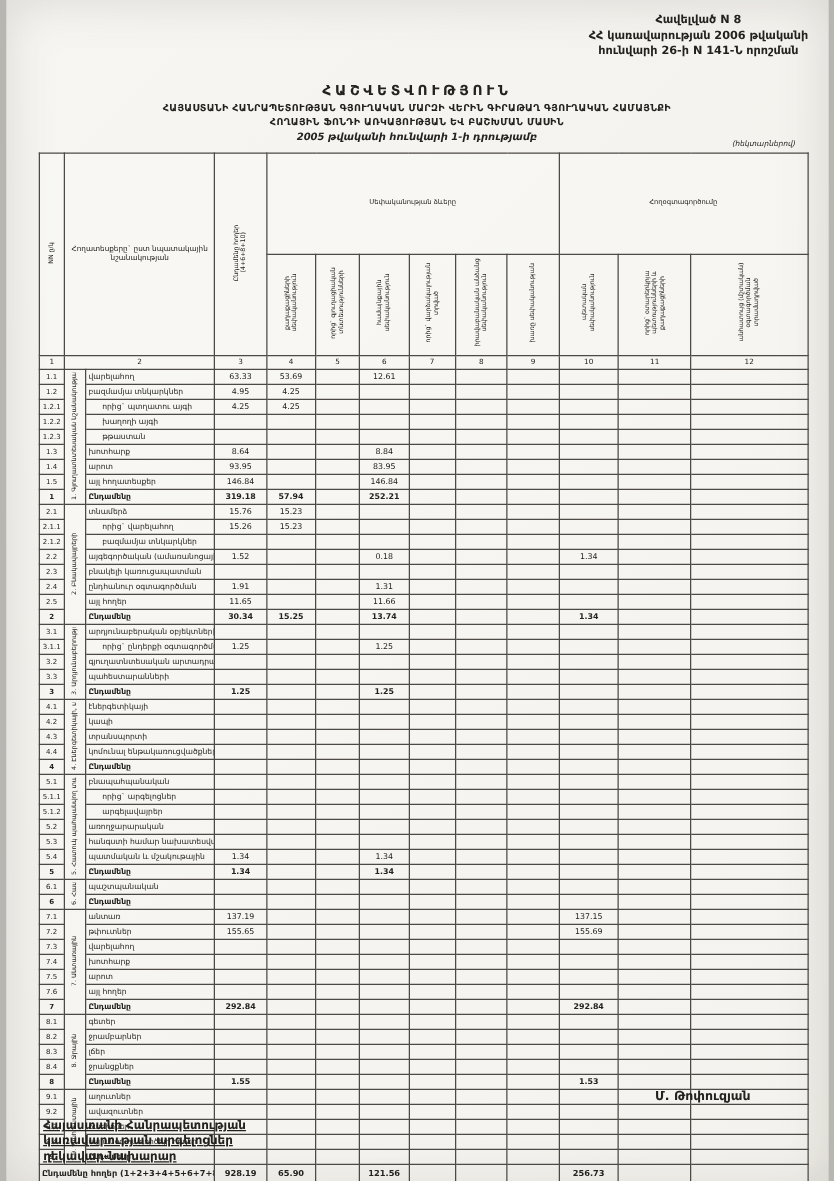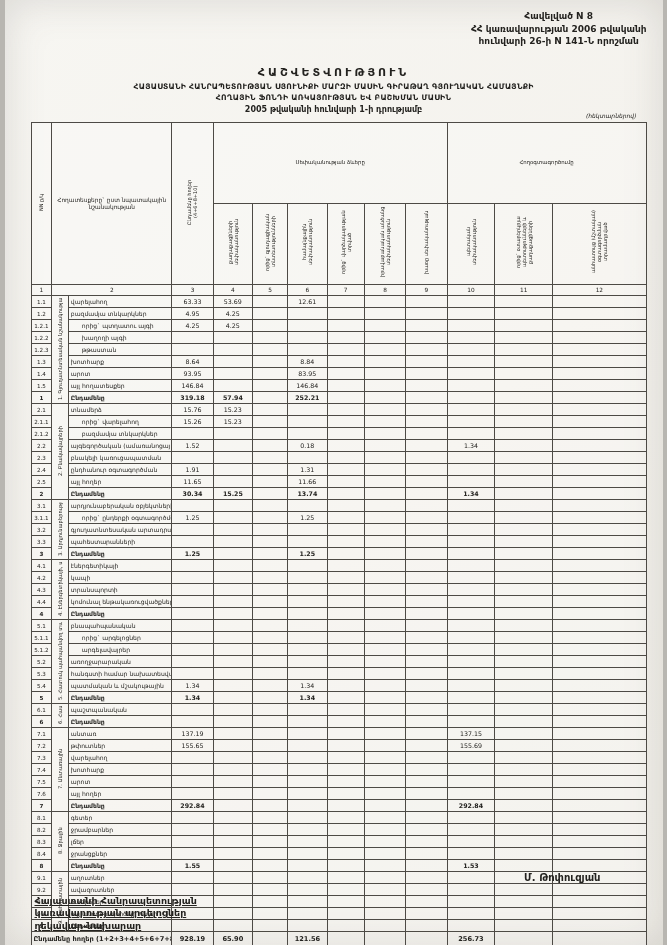--- a/index.html
+++ b/index.html
@@ -8,21 +8,21 @@
     background:linear-gradient(135deg,#f7f6f2 0%,#f4f2ed 55%,#f0eee8 100%);
     font-family:"DejaVu Sans",sans-serif;color:#23221f;overflow:hidden;
     box-shadow:inset 0 0 40px rgba(90,85,75,.18);
     padding-left:30px;
   }
   .appendix{position:absolute;top:10px;right:16px;text-align:center;font-weight:bold;font-size:9px;line-height:1.4;}
   .titles{position:absolute;top:56px;left:0;right:0;text-align:center;font-weight:bold;margin-top:10px;}
   .t-main{font-size:11px;letter-spacing:3px;}
   .t-sub{font-size:7.6px;margin-top:3px;letter-spacing:.3px;}
   .t-sub2{font-size:7.6px;margin-top:2px;letter-spacing:.3px;}
-  .t-date{font-size:8px;margin-top:3px;}
+  .t-date{font-size:8px;margin-top:3px;font-style:italic;}
   .unit-note{position:absolute;top:112px;right:26px;font-size:6px;font-style:italic;}
   table.report{
     position:absolute;top:122px;left:26px;width:616px;
     border-collapse:collapse;table-layout:fixed;background:rgba(255,255,255,.25);
   }
   .report th,.report td{border:1px solid #4d4a45;padding:0;}
   .report thead th{font-weight:normal;vertical-align:middle;text-align:center;}
   .grp{font-size:5.4px;height:15px;padding:1px;line-height:1.1;}
   .name-head{font-size:5.8px;line-height:1.2;padding:1px;}
   tr.rot th{height:80px;}
@@ -50,21 +50,21 @@
 <div class="page">
 
   <div class="appendix">
     <div>Հավելված N 8</div>
     <div>ՀՀ կառավարության 2006 թվականի</div>
     <div>հունվարի 26-ի N 141-Ն որոշման</div>
   </div>
 
   <div class="titles">
     <div class="t-main">ՀԱՇՎԵՏՎՈՒԹՅՈՒՆ</div>
-    <div class="t-sub">ՀԱՅԱՍՏԱՆԻ ՀԱՆՐԱՊԵՏՈՒԹՅԱՆ ՍՅՈՒՆԻՔԻ ՄԱՐԶԻ ՄԱՍԻՆ ԳԻՐԱԹԱՂ ԳՅՈՒՂԱԿԱՆ ՀԱՄԱՅՆՔԻ</div>
+    <div class="t-sub">ՀԱՅԱՍՏԱՆԻ ՀԱՆՐԱՊԵՏՈՒԹՅԱՆ ԳՅՈՒՂԱԿԱՆ ՄԱՐԶԻ ՎԵՐԻՆ ԳԻՐԱԹԱՂ ԳՅՈՒՂԱԿԱՆ ՀԱՄԱՅՆՔԻ</div>
     <div class="t-sub2">ՀՈՂԱՅԻՆ ՖՈՆԴԻ ԱՌԿԱՅՈՒԹՅԱՆ ԵՎ ԲԱՇԽՄԱՆ ՄԱՍԻՆ</div>
     <div class="t-date">2005 թվականի հունվարի 1-ի դրությամբ</div>
   </div>
 
   <div class="unit-note">(հեկտարներով)</div>
 
   <table class="report">
     <colgroup>
       <col style="width:20px">
         <col style="width:16px">

